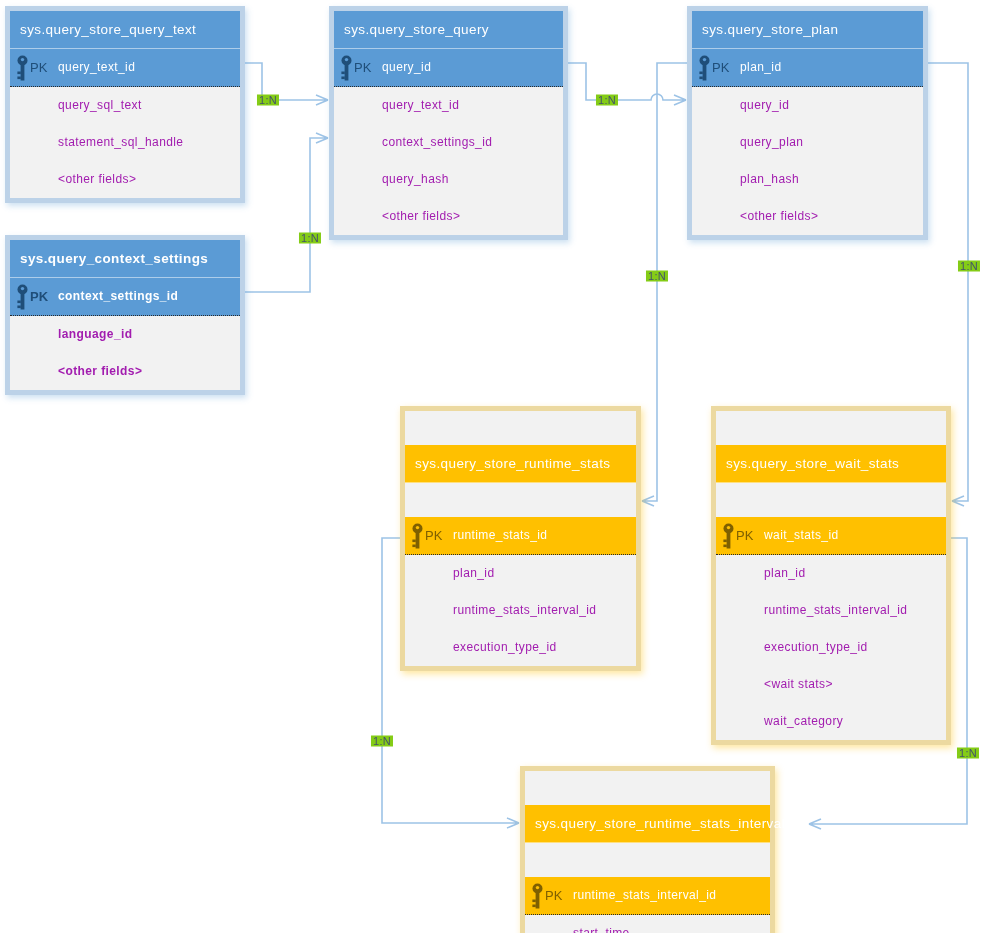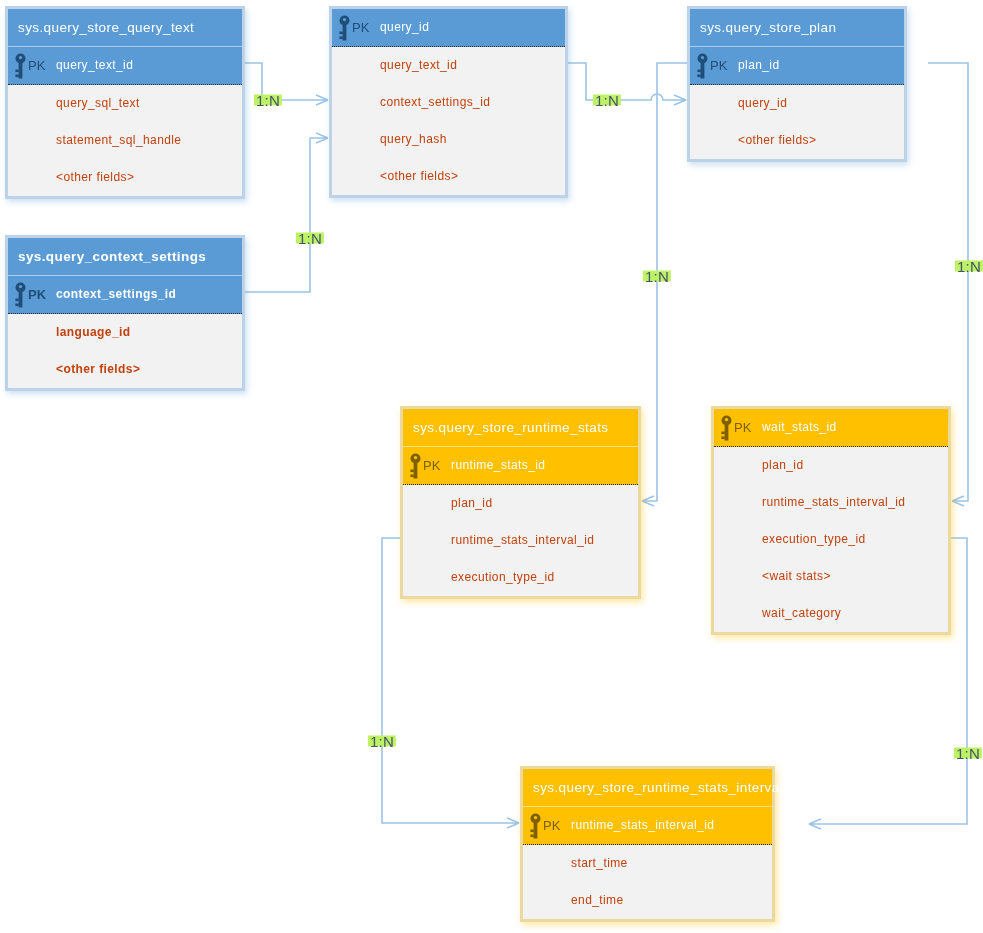--- a/index.html
+++ b/index.html
@@ -15,37 +15,37 @@
     pointer-events:none;
   }
   svg.connectors path{
     fill:none;
     stroke:#9DC3E6;
     stroke-width:1.6;
   }
   
   .table{
     position:absolute;
-    border:3px solid #701a75;
+    border:5px solid #701a75;
     background:#F2F2F2;
     box-sizing:border-box;
   }
   .table.blue{ box-shadow:2px 3px 6px rgba(91,155,213,0.30); border-color:#bcd2e8;}
   .table.orange{ box-shadow:2px 3px 7px rgba(255,192,0,0.38); border-color:#ecd9a0;}
   .t-header{
     height:37px;line-height:37px;
     padding-left:10px;
     color:#ffffff;
     font-size:13.5px;
     letter-spacing:0.4px;
     border-bottom:1px solid rgba(255,255,255,0.5);
     white-space:nowrap;
   }
   .blue .t-header, .blue .t-pk{ background:#5B9BD5; }
-  .orange .t-header, .orange .t-pk{ background:#FFC000; }
+  .orange .t-header, .orange .t-pk{ background:#FFC000;margin-top:34px; }
   .t-pk{
     position:relative;
     height:37px;line-height:37px;
     border-bottom:1.5px dotted #2a2a2a;
   }
   .t-pk .key{
     position:absolute;left:6px;top:6px;
     width:13px;height:26px;
   }
   .blue .key{ color:#1F4E79; }
@@ -61,32 +61,32 @@
   .t-pk .pk-name{
     position:absolute;left:48px;top:0;
     color:#ffffff;
     font-size:12px;
     letter-spacing:0.4px;
     white-space:nowrap;
   }
   .t-row{
     height:37px;line-height:37px;
     padding-left:48px;
-    color:#c2410c;
+    color:#a21caf;
     font-size:12px;
     letter-spacing:0.4px;
     white-space:nowrap;
   }
   
   .card-label{
     position:absolute;
     transform:translate(-50%,-50%);
-    background:#bef264;
+    background:#84cc16;
     color:#44546A;
-    font-size:15px;
+    font-size:11px;
     letter-spacing:0.3px;
     padding:0 2px;
     line-height:11px;
   }
 </style>
 </head>
 <body>
 
 <div class="canvas">
 
@@ -121,54 +121,57 @@
       <span class="pk-name">query_text_id</span>
     </div>
     <div class="t-body">
       <div class="t-row">query_sql_text</div>
       <div class="t-row">statement_sql_handle</div>
       <div class="t-row">&lt;other fields&gt;</div>
     </div>
   </div>
 
   <div class="table blue" style="left:329px;top:6px;width:239px;">
+    <div class="t-header">sys.query_store_query</div>
     <div class="t-pk">
       <svg class="key" viewBox="0 0 13 26">
         <circle cx="6.5" cy="5.5" r="5" fill="currentColor"></circle>
         <circle class="hole" cx="6.5" cy="4.6" r="1.7"></circle>
         <rect x="4.6" y="9" width="3.8" height="16.5" fill="currentColor"></rect>
         <rect x="1.4" y="16.5" width="3.4" height="2.6" fill="currentColor"></rect>
         <rect x="1.4" y="21.5" width="3.4" height="2.6" fill="currentColor"></rect>
       </svg>
       <span class="pk-label">PK</span>
       <span class="pk-name">query_id</span>
     </div>
     <div class="t-body">
       <div class="t-row">query_text_id</div>
       <div class="t-row">context_settings_id</div>
       <div class="t-row">query_hash</div>
       <div class="t-row">&lt;other fields&gt;</div>
     </div>
   </div>
 
-  <div class="table blue" style="left:687px;top:6px;width:220px;">
+  <div class="table blue" style="left:687px;top:6px;width:241px;">
     <div class="t-header">sys.query_store_plan</div>
     <div class="t-pk">
       <svg class="key" viewBox="0 0 13 26">
         <circle cx="6.5" cy="5.5" r="5" fill="currentColor"></circle>
         <circle class="hole" cx="6.5" cy="4.6" r="1.7"></circle>
         <rect x="4.6" y="9" width="3.8" height="16.5" fill="currentColor"></rect>
         <rect x="1.4" y="16.5" width="3.4" height="2.6" fill="currentColor"></rect>
         <rect x="1.4" y="21.5" width="3.4" height="2.6" fill="currentColor"></rect>
       </svg>
       <span class="pk-label">PK</span>
       <span class="pk-name">plan_id</span>
     </div>
     <div class="t-body">
       <div class="t-row">query_id</div>
+      <div class="t-row">query_plan</div>
+      <div class="t-row">plan_hash</div>
       <div class="t-row">&lt;other fields&gt;</div>
     </div>
   </div>
 
   <div class="table blue" style="left:5px;top:235px;width:240px;font-weight:bold;">
     <div class="t-header">sys.query_context_settings</div>
     <div class="t-pk">
       <svg class="key" viewBox="0 0 13 26">
         <circle cx="6.5" cy="5.5" r="5" fill="currentColor"></circle>
         <circle class="hole" cx="6.5" cy="4.6" r="1.7"></circle>
@@ -199,20 +202,21 @@
       <span class="pk-name">runtime_stats_id</span>
     </div>
     <div class="t-body">
       <div class="t-row">plan_id</div>
       <div class="t-row">runtime_stats_interval_id</div>
       <div class="t-row">execution_type_id</div>
     </div>
   </div>
 
   <div class="table orange" style="left:711px;top:406px;width:240px;">
+    <div class="t-header">sys.query_store_wait_stats</div>
     <div class="t-pk">
       <svg class="key" viewBox="0 0 13 26">
         <circle cx="6.5" cy="5.5" r="5" fill="currentColor"></circle>
         <circle class="hole" cx="6.5" cy="4.6" r="1.7"></circle>
         <rect x="4.6" y="9" width="3.8" height="16.5" fill="currentColor"></rect>
         <rect x="1.4" y="16.5" width="3.4" height="2.6" fill="currentColor"></rect>
         <rect x="1.4" y="21.5" width="3.4" height="2.6" fill="currentColor"></rect>
       </svg>
       <span class="pk-label">PK</span>
       <span class="pk-name">wait_stats_id</span>

